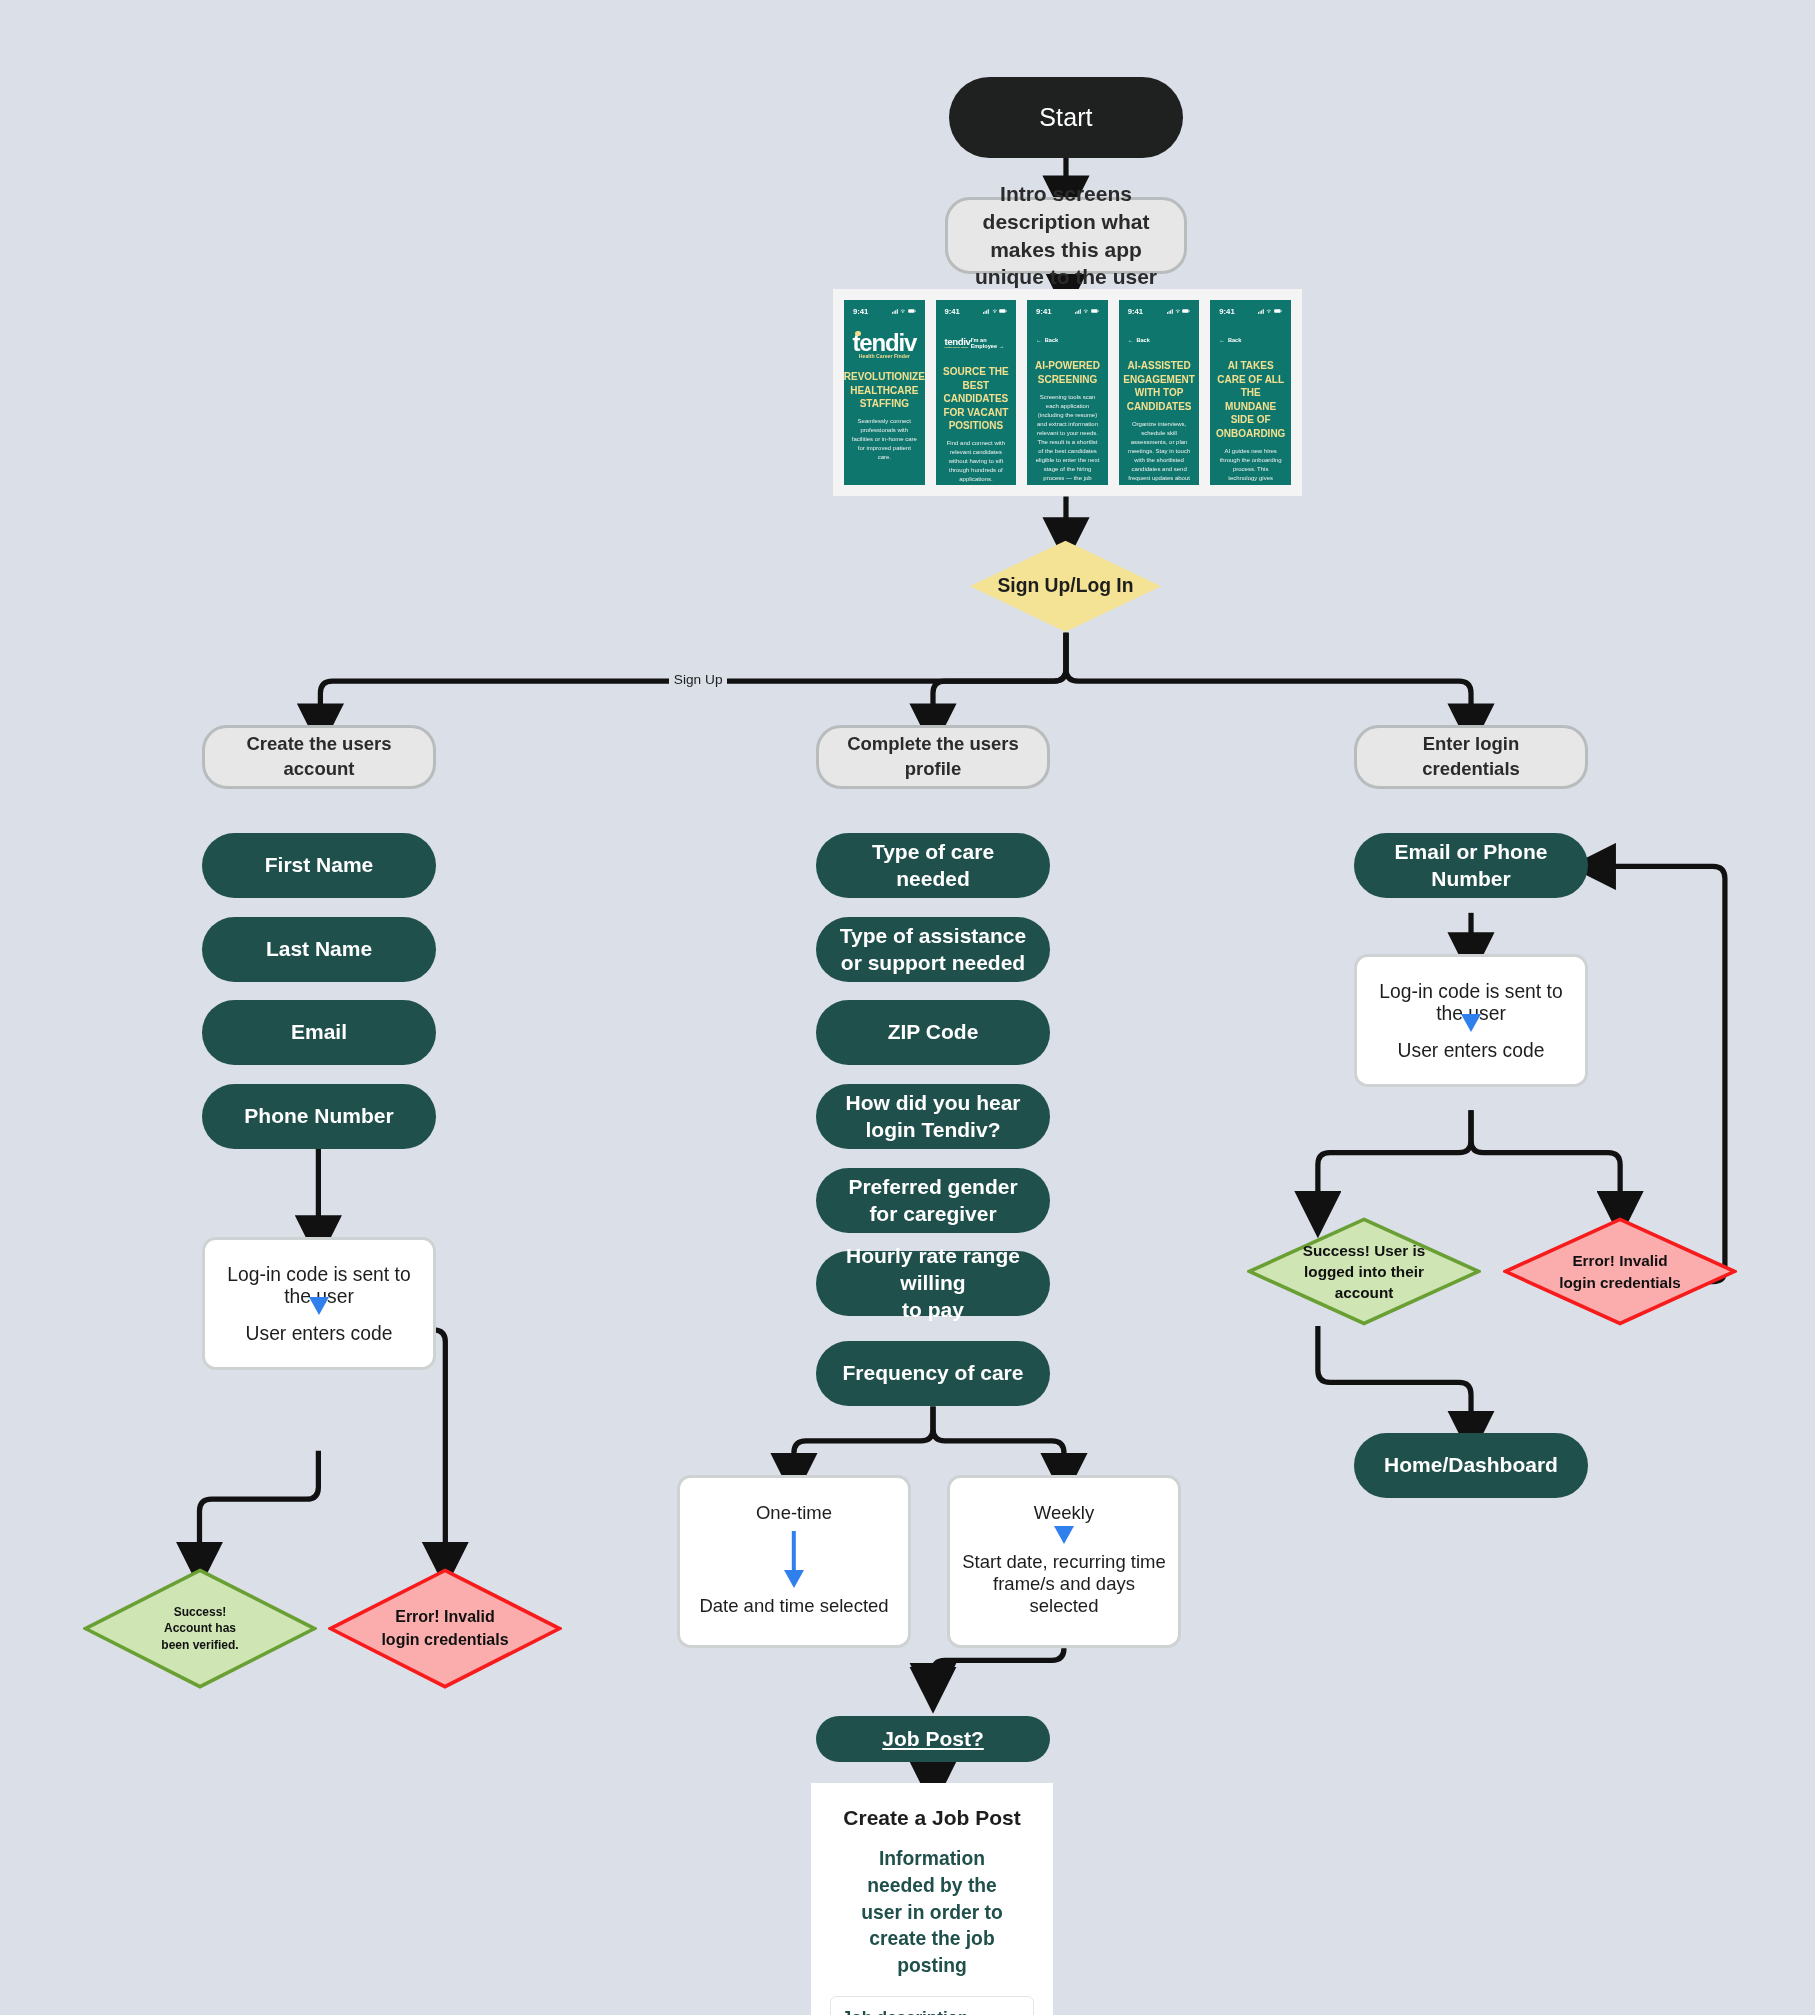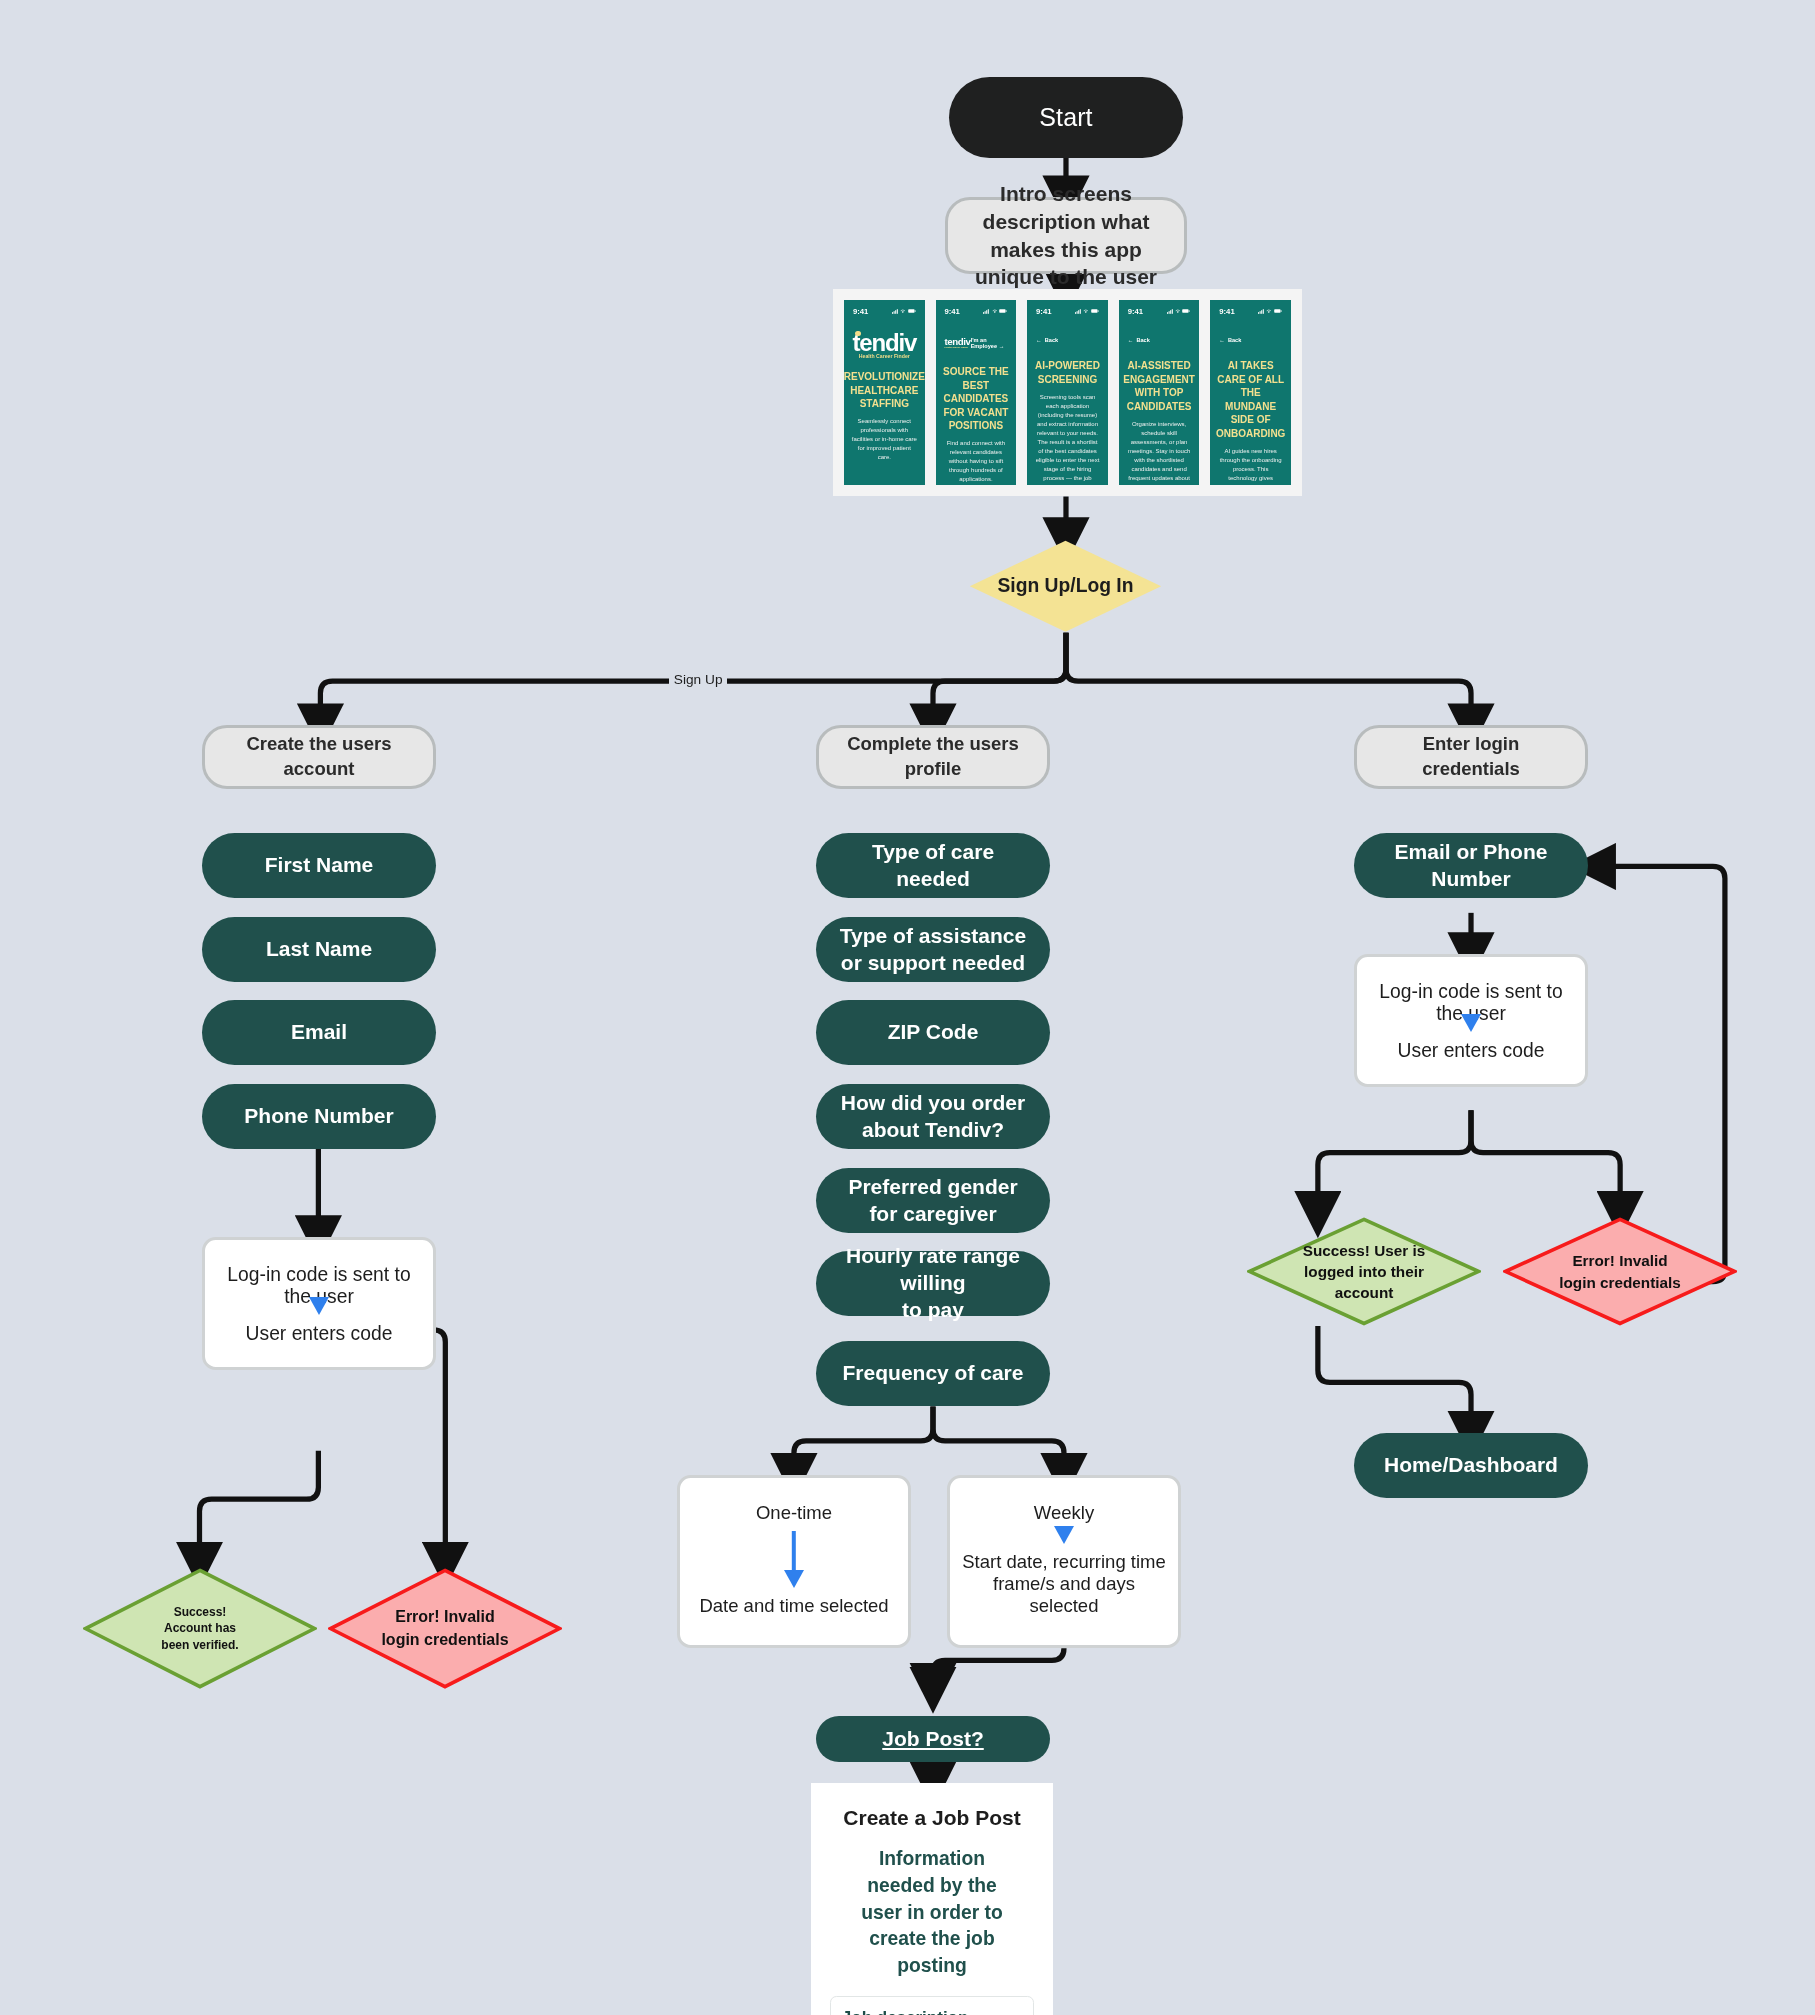--- a/index.html
+++ b/index.html
@@ -360,21 +360,21 @@
   <div class="node n-green" style="left:816px;top:917px;width:234px;height:65px;">
     <span>Type of assistance or support needed</span>
   </div>
   <div class="node n-green" style="left:816px;top:833px;width:234px;height:65px;">
     <span>Type of care needed</span>
   </div>
   <div class="node n-green" style="left:816px;top:1000px;width:234px;height:65px;">
     <span>ZIP Code</span>
   </div>
   <div class="node n-green" style="left:816px;top:1084px;width:234px;height:65px;">
-    <span>How did you order about Tendiv?</span>
+    <span>How did you hear login Tendiv?</span>
   </div>
   <div class="node n-green" style="left:816px;top:1168px;width:234px;height:65px;white-space:pre-line;">
     <span>Preferred gender
 for caregiver</span>
   </div>
   <div class="node n-green" style="left:816px;top:1251px;width:234px;height:65px;white-space:pre-line;">
     <span>Hourly rate range willing
 to pay</span>
   </div>
   <div class="node n-green" style="left:816px;top:1341px;width:234px;height:65px;">

